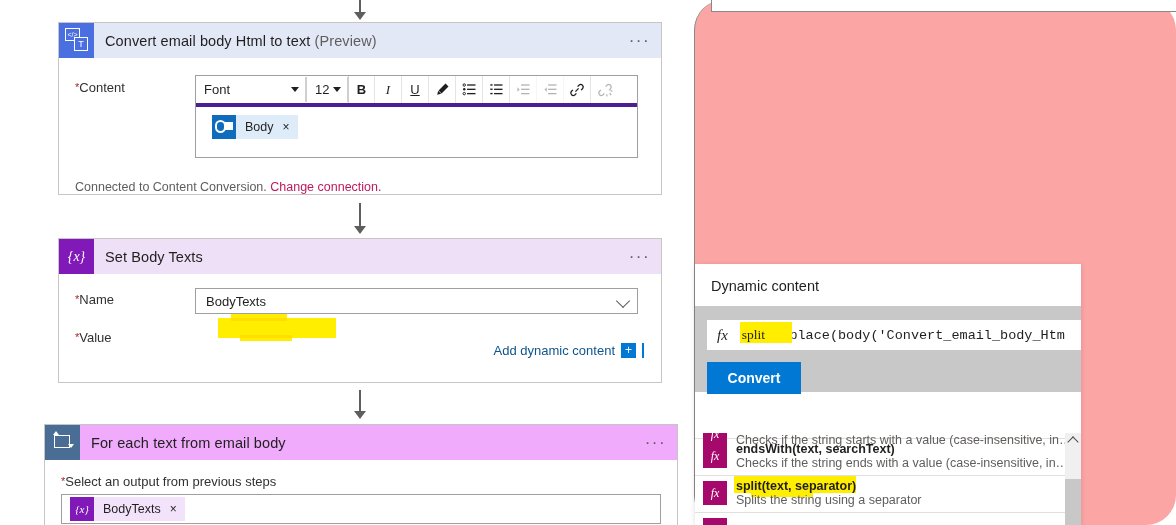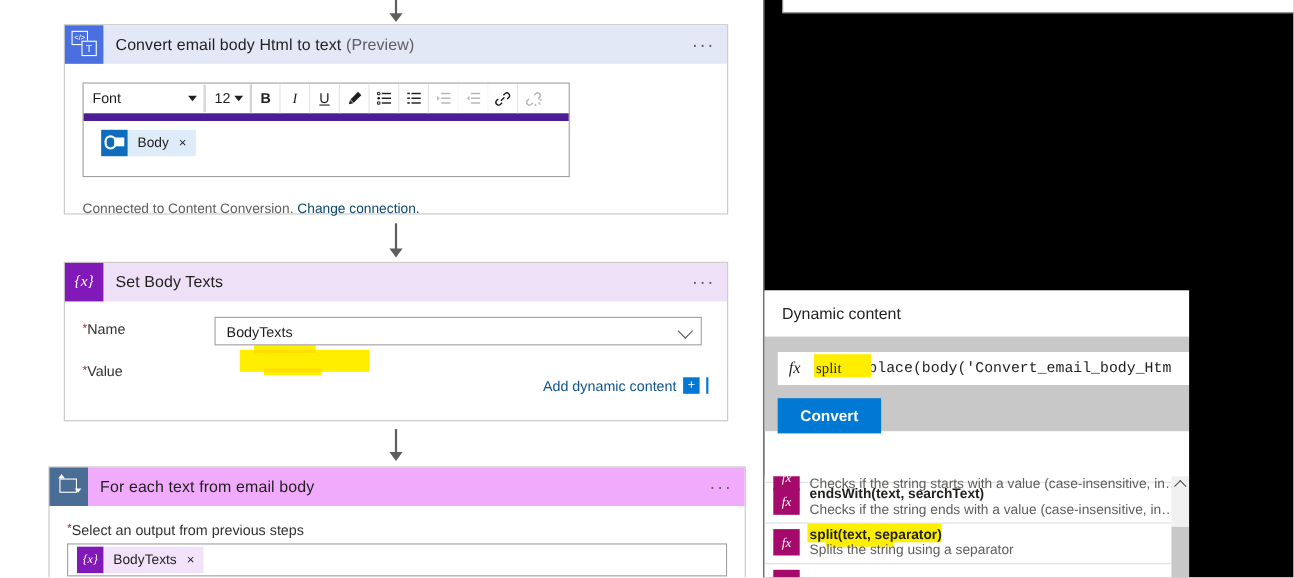--- a/index.html
+++ b/index.html
@@ -37,21 +37,21 @@
   #card-convert .card-head{background:#e3e8f7;}
   .ico-html{width:35px;height:35px;background:#4a6fe0;position:relative;}
   .ico-html .sq1{position:absolute;left:6px;top:5px;width:15px;height:13px;border:1.4px solid #fff;
     box-sizing:border-box;font-size:7px;color:#fff;display:flex;align-items:center;justify-content:center;line-height:1;}
   .ico-html .sq2{position:absolute;left:15px;top:14px;width:14px;height:14px;border:1.4px solid #fff;
     background:#4a6fe0;box-sizing:border-box;font-size:9px;color:#fff;display:flex;align-items:center;justify-content:center;line-height:1;}
 
   .rowContent{display:flex;padding:17px 0 0 16px;}
   .rowContent .flabel{width:120px;flex:0 0 120px;padding-top:5px;}
   .rte{width:443px;border:1px solid #a19f9d;box-sizing:border-box;background:#fff;}
-  .rte-toolbar{display:flex;align-items:center;height:27px;border-bottom:7px solid #4c1d95;}
+  .rte-toolbar{display:flex;align-items:center;height:27px;border-bottom:4px solid #4c1d95;}
   .tb-sel{height:25px;border:1px solid #d0cece;border-left:none;border-top:none;border-bottom:none;
     display:flex;align-items:center;padding:0 6px 0 8px;font-size:13px;color:#201f1e;box-sizing:border-box;}
   .tb-font{width:110px;justify-content:space-between;}
   .tb-size{width:42px;justify-content:space-between;align-items:center;}
   .caret{width:0;height:0;border-left:4px solid transparent;border-right:4px solid transparent;
     border-top:5px solid #201f1e;margin-left:4px;}
   .tb-btn{width:27px;height:27px;display:flex;align-items:center;justify-content:center;
     border-right:1px solid #e6e4e2;box-sizing:border-box;font-size:13px;color:#201f1e;}
   .tb-sep{border-left:1px solid #d0cece;}
   .dim{opacity:.33;}
@@ -61,21 +61,21 @@
   .chip .chip-ico{width:24px;height:24px;flex:0 0 24px;display:flex;align-items:center;justify-content:center;}
   .chip .chip-txt{padding:0 9px 0 9px;height:24px;line-height:24px;color:#201f1e;}
   .chip .chip-x{font-size:12px;color:#201f1e;padding-right:8px;line-height:24px;}
   .chip-body{background:#deecf9;}
   .ico-outlook{background:#0f6cbd;position:relative;}
   .ico-outlook .env{position:absolute;right:3px;top:7px;width:9px;height:8px;background:#fff;}
   .ico-outlook .oo{position:absolute;left:3px;top:5px;width:11px;height:13px;border:2.3px solid #fff;
     border-radius:50%/42%;box-sizing:border-box;}
 
   .connstr{font-size:12.5px;color:#605e5c;padding:22px 0 0 16px;}
-  .lnk{color:#0c4a6e;}
+  .lnk{color:#be185d;}
 
   
   #card-set{left:58px;top:238px;width:604px;height:145px;}
   #card-set .card-head{background:#eee0f7;}
   .ico-varset{width:35px;height:35px;background:#8019b8;color:#fff;display:flex;align-items:center;
     justify-content:center;font-size:14px;font-style:italic;font-family:"Liberation Serif",serif;}
 
   .frow{display:flex;align-items:flex-start;padding:14px 0 0 16px;}
   .frow .flabel{width:120px;flex:0 0 120px;padding-top:4px;}
   .finput{width:443px;height:26px;border:1px solid #a19f9d;box-sizing:border-box;background:#fff;
@@ -106,22 +106,22 @@
   .ico-loop .la2{position:absolute;left:23px;top:19px;width:0;height:0;border-left:3px solid transparent;
     border-right:3px solid transparent;border-top:4px solid #fff;}
   .fe-label{padding:14px 0 0 16px;font-size:13px;}
   .fe-input{margin:5px 0 0 16px;width:600px;height:30px;border:1px solid #a19f9d;box-sizing:border-box;
     display:flex;align-items:center;padding-left:8px;}
   .chip-var .chip-ico{background:#8019b8;color:#fff;font-size:11px;font-style:italic;
     font-family:"Liberation Serif",serif;}
   .chip-bodytexts{background:#f2e3fb;}
 
   
-  .rightpane{position:absolute;left:694px;top:0;width:482px;height:525px;background:#000000;
-    border-left:1px solid #8a8886;box-sizing:border-box;}
+  .rightpane{position:absolute;left:694px;top:0;width:482px;height:525px;background:#fca5a5;
+    border-left:1px solid #8a8886;box-sizing:border-box;border-radius:30px;}
   .topbox{position:absolute;left:16px;top:-10px;width:476px;height:22px;border:1px solid #8a8886;
     background:#fff;box-sizing:border-box;}
 
   
   .popover{position:absolute;left:0px;top:264px;width:386px;height:261px;background:#fff;overflow:hidden;
     box-shadow:0 1px 5px rgba(0,0,0,.14);}
   .pop-tabs{display:flex;height:42px;align-items:center;padding-left:16px;gap:30px;background:#fff;}
   .pop-tab{font-size:14.5px;color:#201f1e;position:relative;height:42px;line-height:44px;}
   .pop-tab.active{font-weight:bold;}
   .pop-tab.active:after{content:"";position:absolute;left:0;right:0;bottom:5px;height:2.5px;background:#0078d4;}
@@ -167,20 +167,21 @@
         </div>
         <div class="card-title">
           <span>Convert email body Html to text</span>
           <span class="preview">(Preview)</span>
         </div>
         <div class="ellipsis">···</div>
       </div>
 
       <div class="card-body">
         <div class="rowContent">
+          <div class="flabel"><span class="req">*</span><span>Content</span></div>
 
           <div class="rte">
             <div class="rte-toolbar">
               <div class="tb-sel tb-font">
                 <span>Font</span>
                 <span class="caret"></span>
               </div>
               <div class="tb-sel tb-size tb-sep">
                 <span>12</span>
                 <span class="caret"></span>

